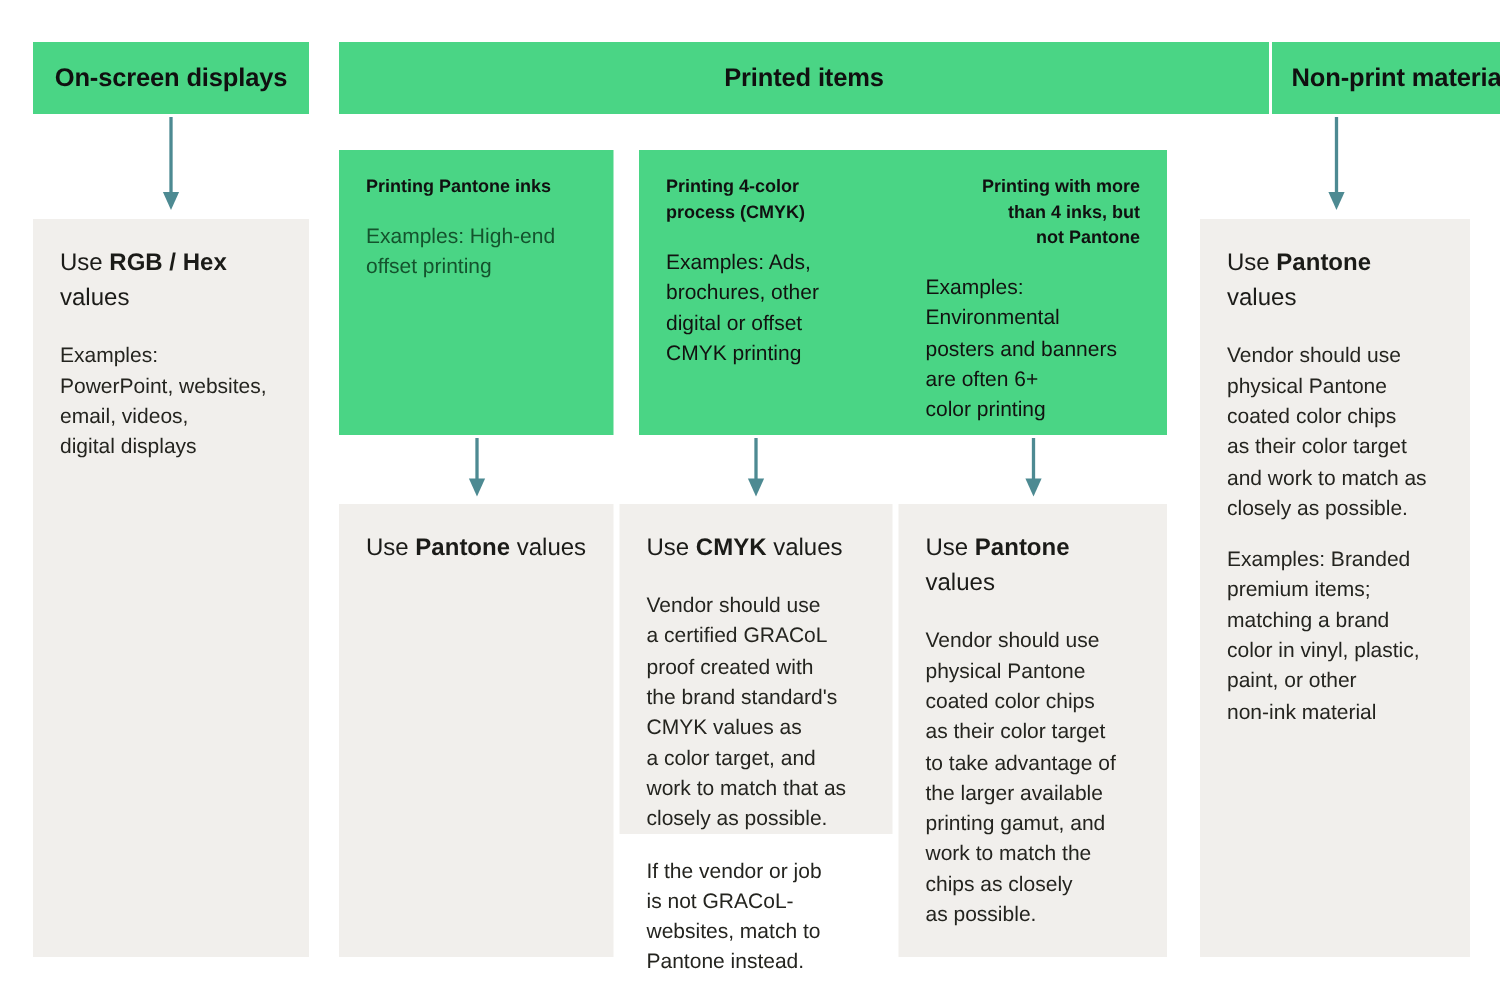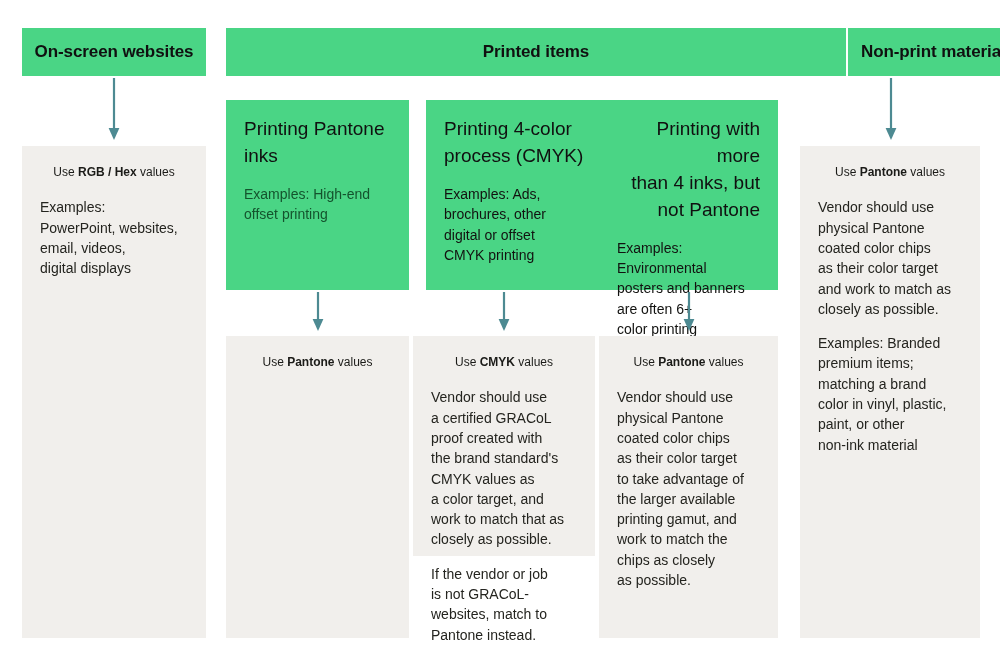--- a/index.html
+++ b/index.html
@@ -29,50 +29,49 @@
     padding:16px 18px 10px 18px;
   }
   .gray-box{
     position:absolute;
     background:#f1efec;
     color:#1d1d1b;
     box-sizing:border-box;
     padding:18px 18px 10px 18px;
   }
   .ttl{
-    font-weight:normal;
-    font-size:19px;
+    font-weight:bold;
+    font-size:12px;
     line-height:1.42;
     margin:0 0 14px 0;
   }
   p.body{
     font-size:14px;
     line-height:1.45;
     margin:0 0 14px 0;
     color:#24241f;
   }
   p.body:last-child{margin-bottom:0;}
   p.lead{
-    font-size:12px;
+    font-size:16px;
     line-height:1.45;
     margin:0 0 16px 0;
     color:#1b1b18;
-    text-align:center;
   }
   p.lead b{font-weight:bold;}
   .arrow{position:absolute;}
   .arrow svg{display:block;}
 </style>
 </head>
 <body>
 
 <div id="stage">
 
   <div class="green-head" style="left:22px;top:28px;width:184px;height:48px;">
-    <span>On-screen websites</span>
+    <span>On-screen displays</span>
   </div>
 
   <div class="arrow" style="left:104px;top:78px;width:20px;height:63px;">
     <svg width="20" height="63" viewBox="0 0 20 63" aria-hidden="true">
       <line x1="10" y1="0" x2="10" y2="52" stroke="#4d8a92" stroke-width="2.2"></line>
       <polygon points="4.6,50 15.4,50 10,62" fill="#4d8a92"></polygon>
     </svg>
   </div>
 
   <div class="gray-box" style="left:22px;top:146px;width:184px;height:492px;">

